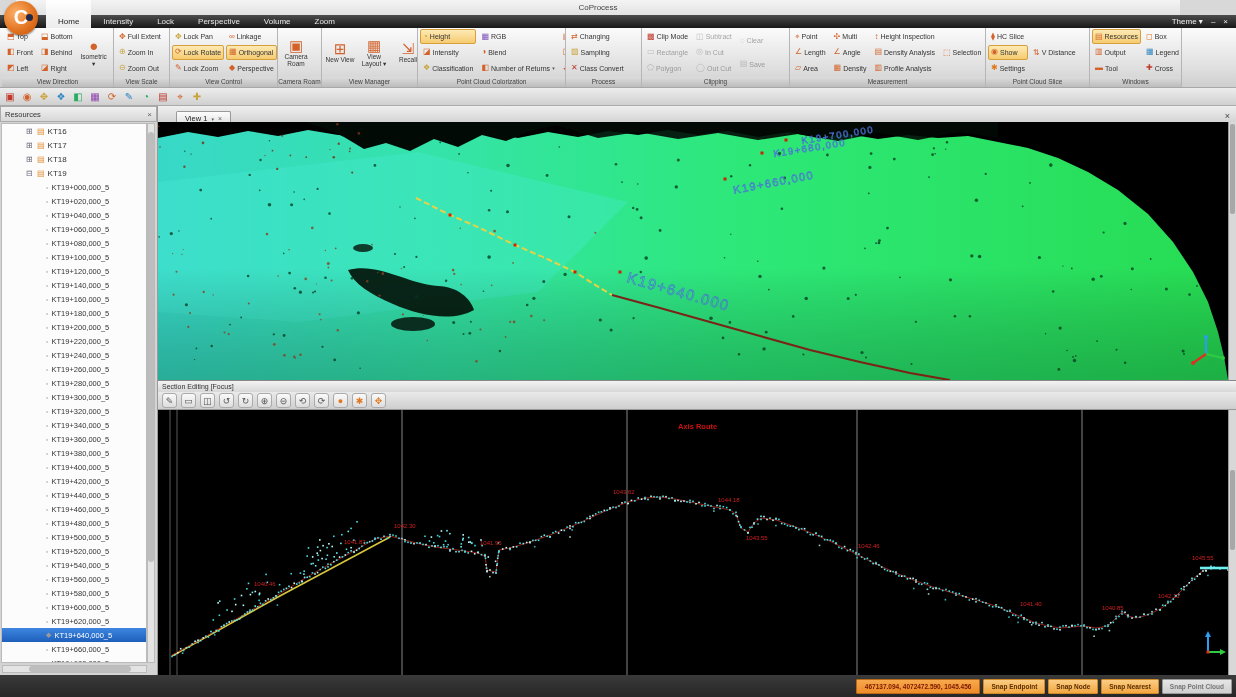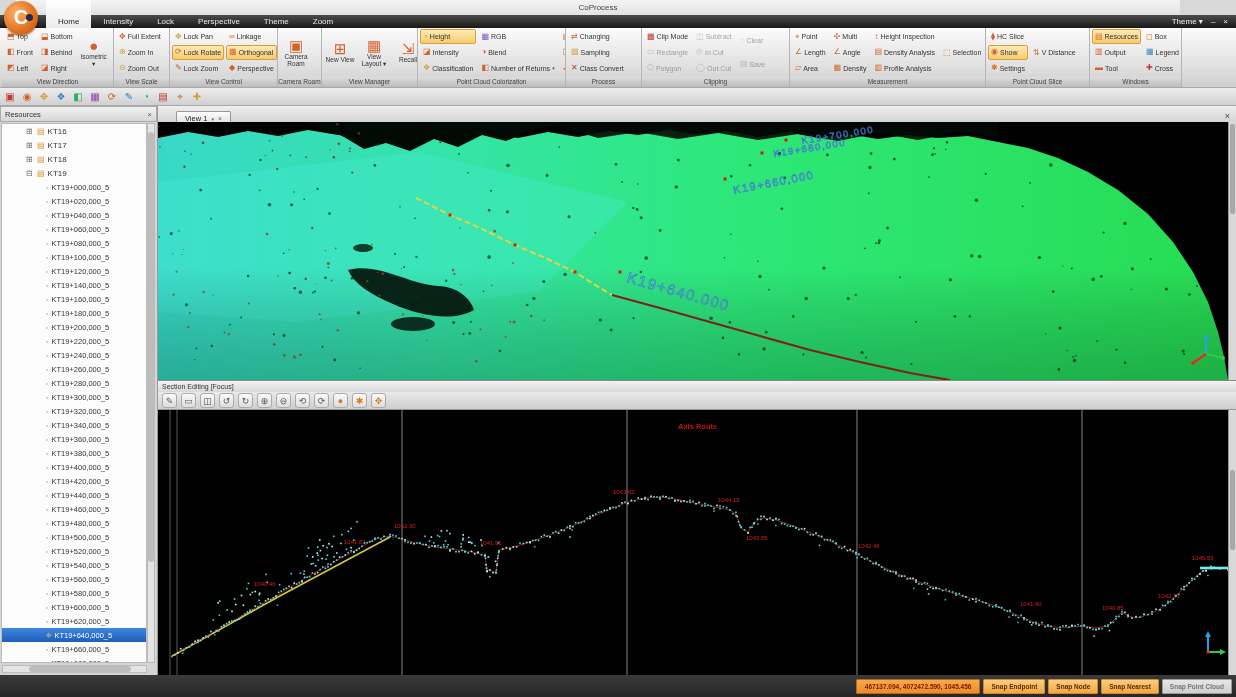--- a/index.html
+++ b/index.html
@@ -104,21 +104,21 @@
   <div id="logo">
     <span class="cglyph">C</span>
       <span class="dot"></span>
   </div>
   <div id="tabrow">
 
   <div class="tab active">Home</div>
       <div class="tab">Intensity</div>
       <div class="tab">Lock</div>
       <div class="tab">Perspective</div>
-      <div class="tab">Theme</div>
+      <div class="tab">Volume</div>
       <div class="tab">Zoom</div>
       <div id="winctl">
         <span>Theme ▾</span>
         <span>–</span>
         <span>×</span>
       </div>
     </div>
   <div id="ribbon">
       <div class="rgroup" style="width: 112px;">
         <div class="content">

